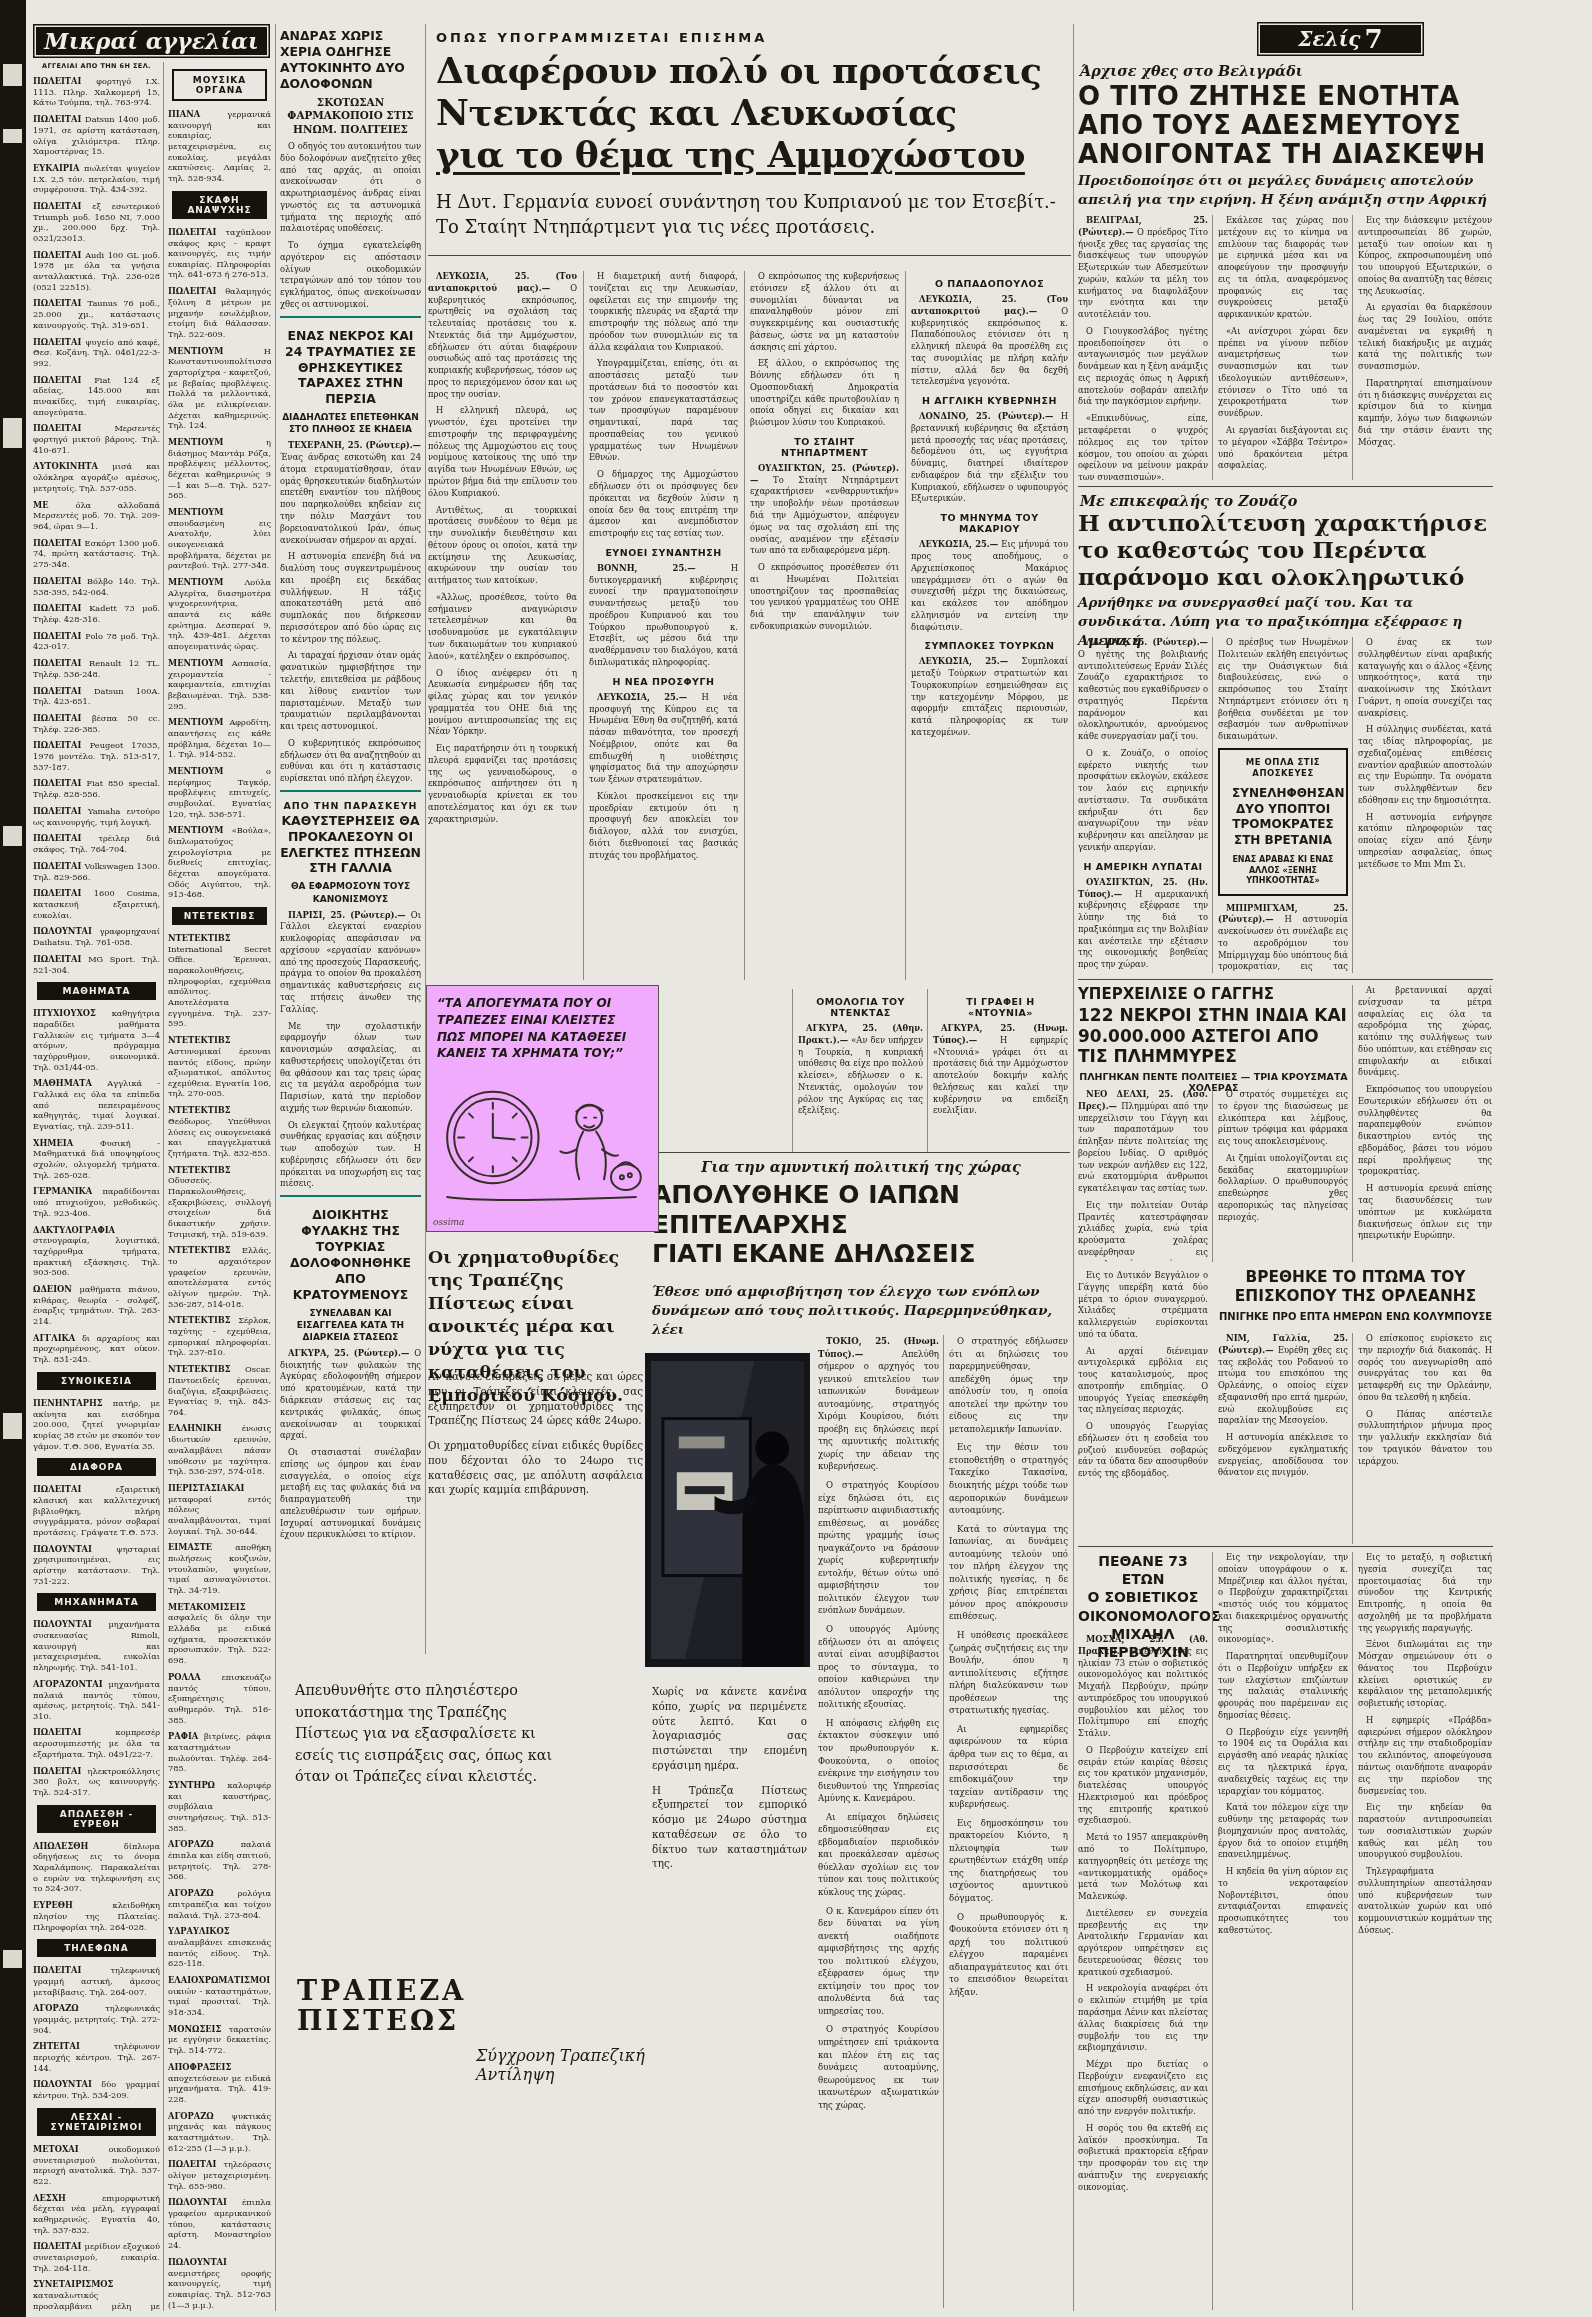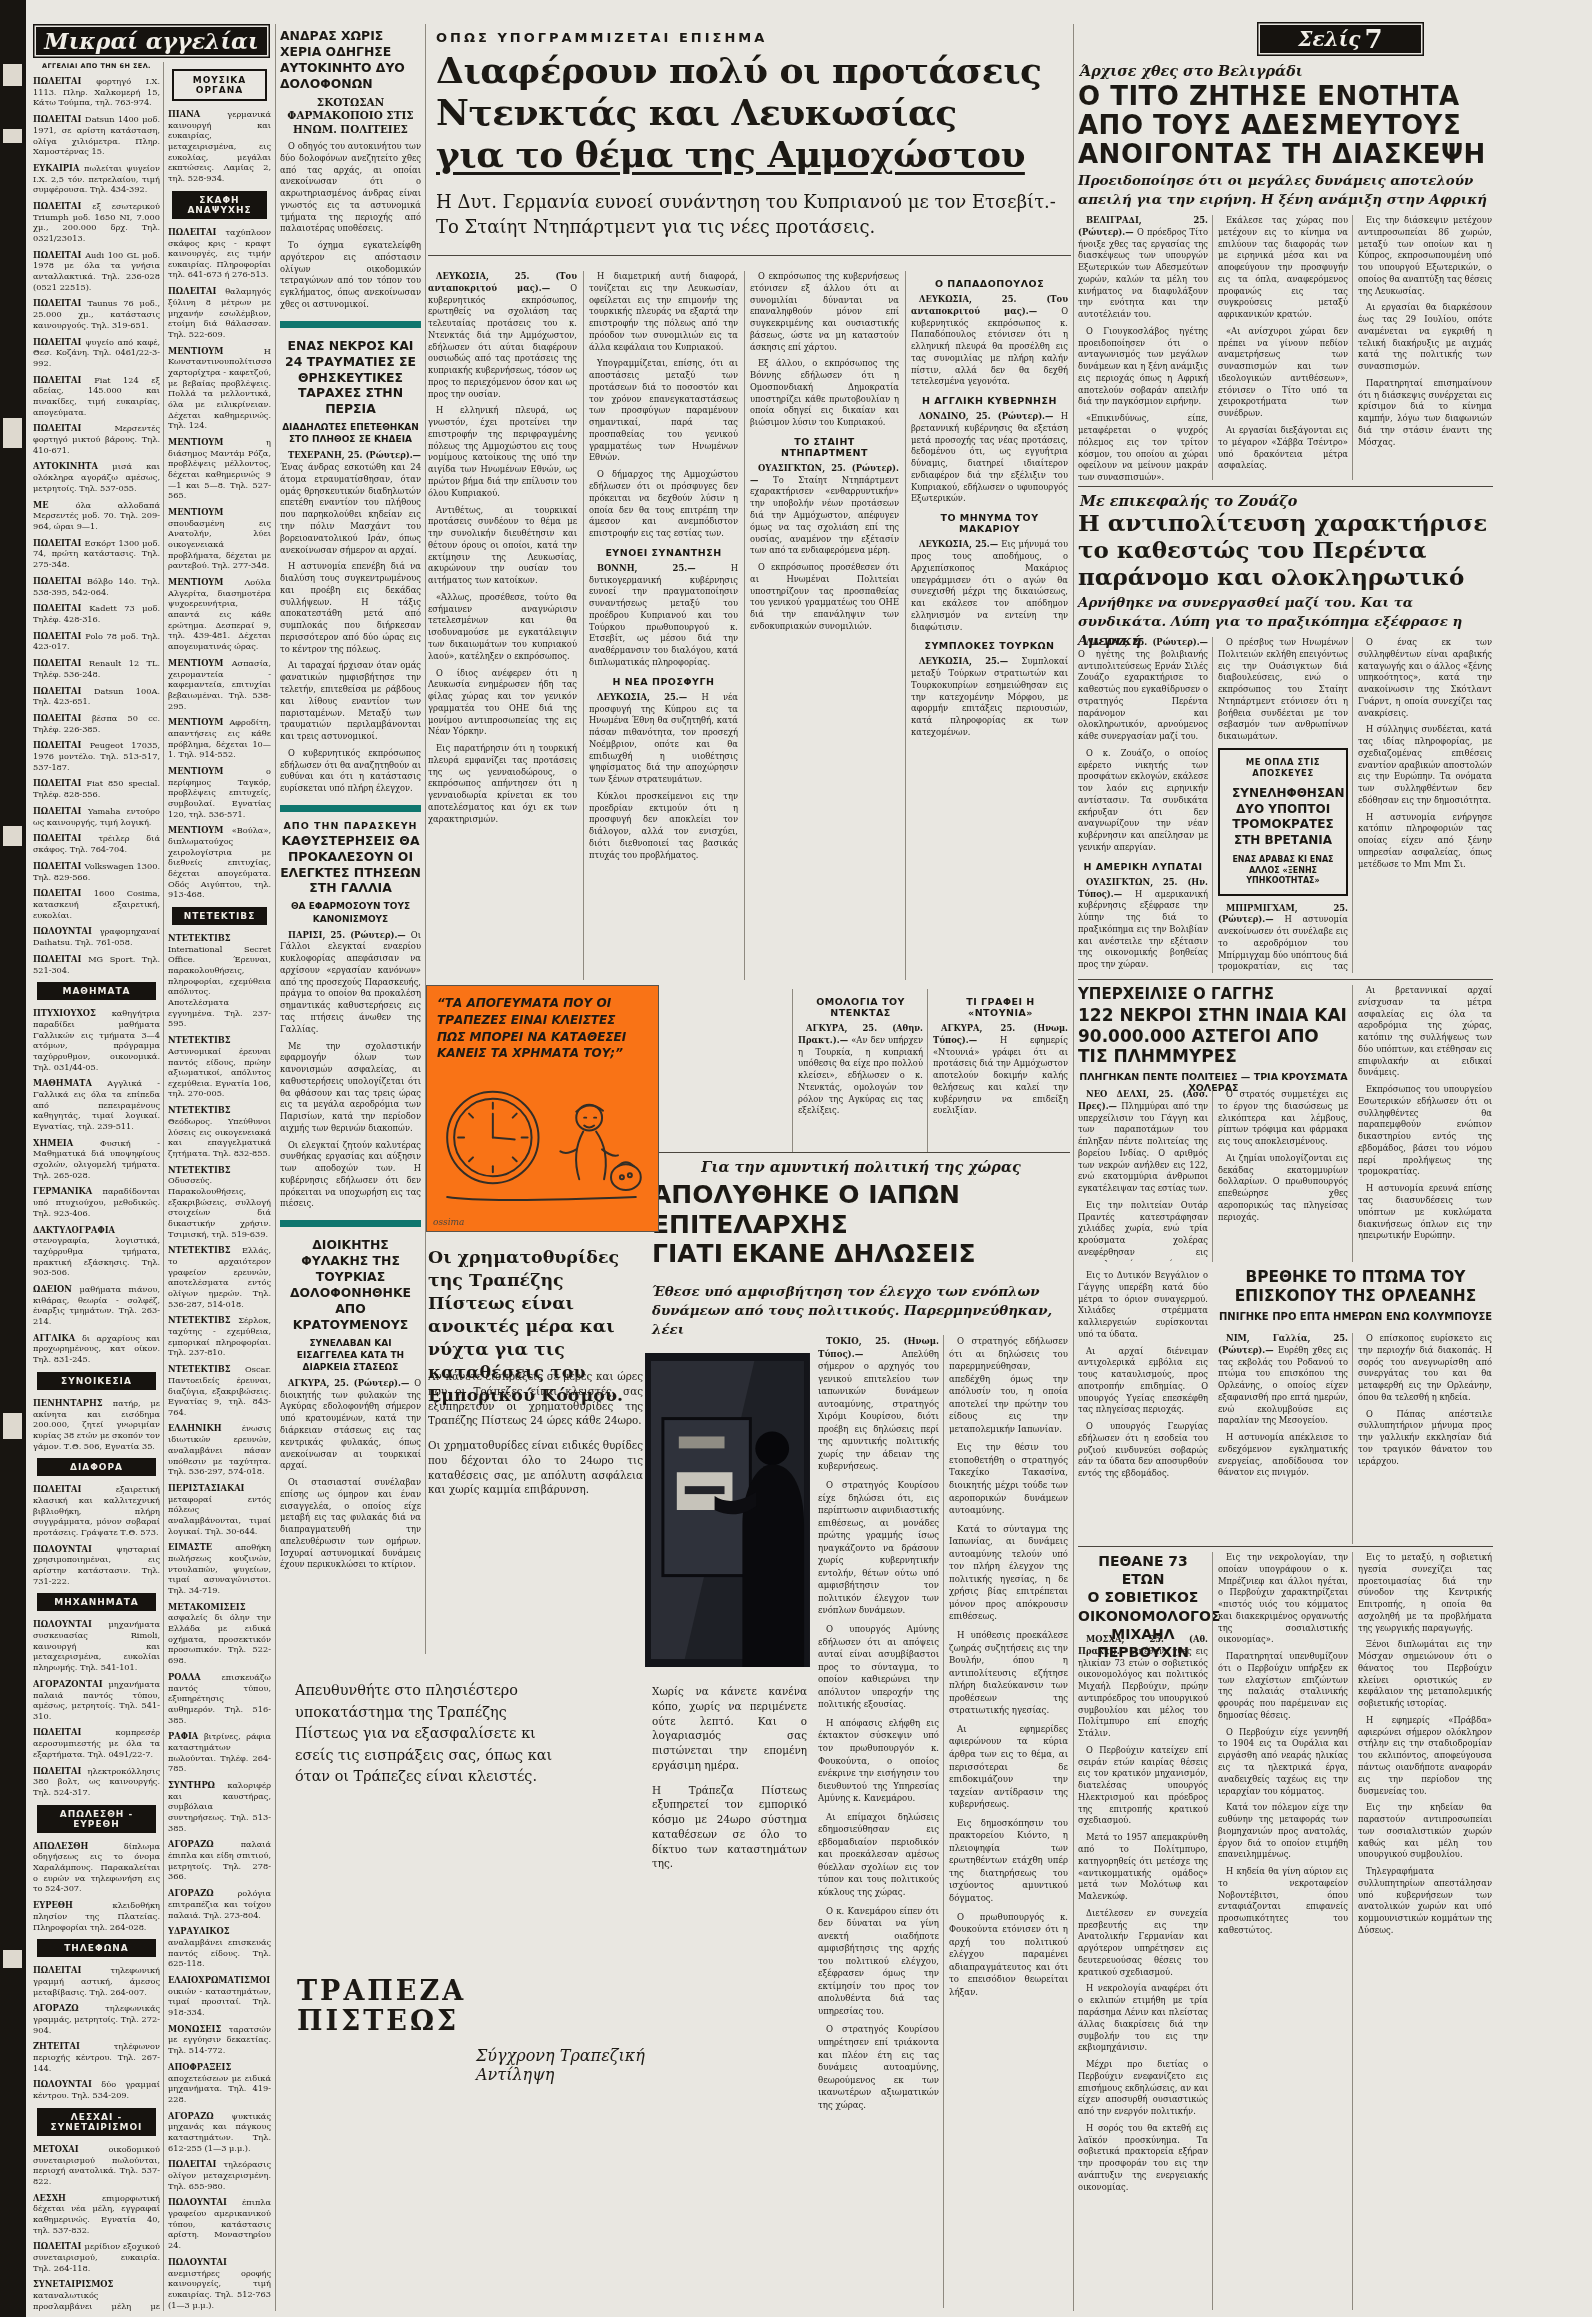--- a/index.html
+++ b/index.html
@@ -38,32 +38,32 @@
   .kick-sp{font:700 13px "DejaVu Sans",sans-serif;letter-spacing:3px;}
   .deck{font:700 italic 13.4px/1.4 "DejaVu Serif",serif;}
   .maindeck{font:400 18px/1.4 "DejaVu Serif",serif;}
   .smallkick{font:700 9.5px "DejaVu Sans",sans-serif;text-align:center;letter-spacing:1px;margin-bottom:2px;}
   .c3hl{font:700 12.4px/1.28 "DejaVu Sans",sans-serif;text-align:center;margin:2px 0 4px;}
   .c3hl.left{text-align:left;}
   .c3sub{font:700 10.4px/1.3 "DejaVu Serif",serif;text-align:center;margin:4px 0 5px;}
   .c3deck{font:700 9px/1.35 "DejaVu Sans",sans-serif;text-align:center;margin:3px 0 5px;}
   .ghl{font:700 17px/1.22 "DejaVu Sans",sans-serif;}
   .bhl{font:700 15.4px/1.25 "DejaVu Sans",sans-serif;text-align:center;}
-  .art{border-top:7px solid #0f766e;padding-top:8px;margin-top:10px;}
+  .art{border-top:2px solid #0f766e;padding-top:8px;}
   .art:first-child{border-top:none;margin-top:0;padding-top:0;}
   
   .blackbox{background:#16130f;color:#f1eee7;box-shadow:inset 0 0 0 1.5px #16130f, inset 0 0 0 3px #e9e7e1, inset 0 0 0 4px #16130f;}
   .clsTitle{font:700 italic 22px/34px "DejaVu Serif",serif;text-align:center;}
   .pageLbl{display:flex;align-items:center;justify-content:center;gap:4px;}
   .pageLbl .w{font:700 italic 20px "DejaVu Serif",serif;}
   .pageLbl .n{font:700 26px "DejaVu Serif",serif;}
   .contnote{font:700 6.5px "DejaVu Sans",sans-serif;text-align:center;letter-spacing:0.4px;}
   .clip{overflow:hidden;}
   
-  .cartoon{background:#f97316;border:1.5px solid #5a544c;}
+  .cartoon{background:#f0abfc;border:1.5px solid #5a544c;}
   .cq{font:700 italic 12px/1.4 "DejaVu Sans",sans-serif;padding:9px 10px 4px;}
   .sig{font:italic 9px "DejaVu Serif",serif;color:#4d473f;position:absolute;left:6px;bottom:4px;}
   .adhead{font:700 17.4px/1.32 "DejaVu Serif",serif;}
   .adp .p{font-size:10.4px;line-height:1.42;text-indent:0;margin-bottom:10px;}
   .adclose{font:400 14.4px/1.5 "DejaVu Serif",serif;}
   .banklogo{font:700 27px/1.12 "DejaVu Serif",serif;letter-spacing:3px;}
   .tagline{font:italic 16px "DejaVu Serif",serif;}
   .edgechip{position:absolute;left:3px;width:19px;background:#ded9cf;}
   .rt .p{font-size:8.4px;}
   .jap .p{font-size:8.6px;line-height:1.46;margin-bottom:6px;}

